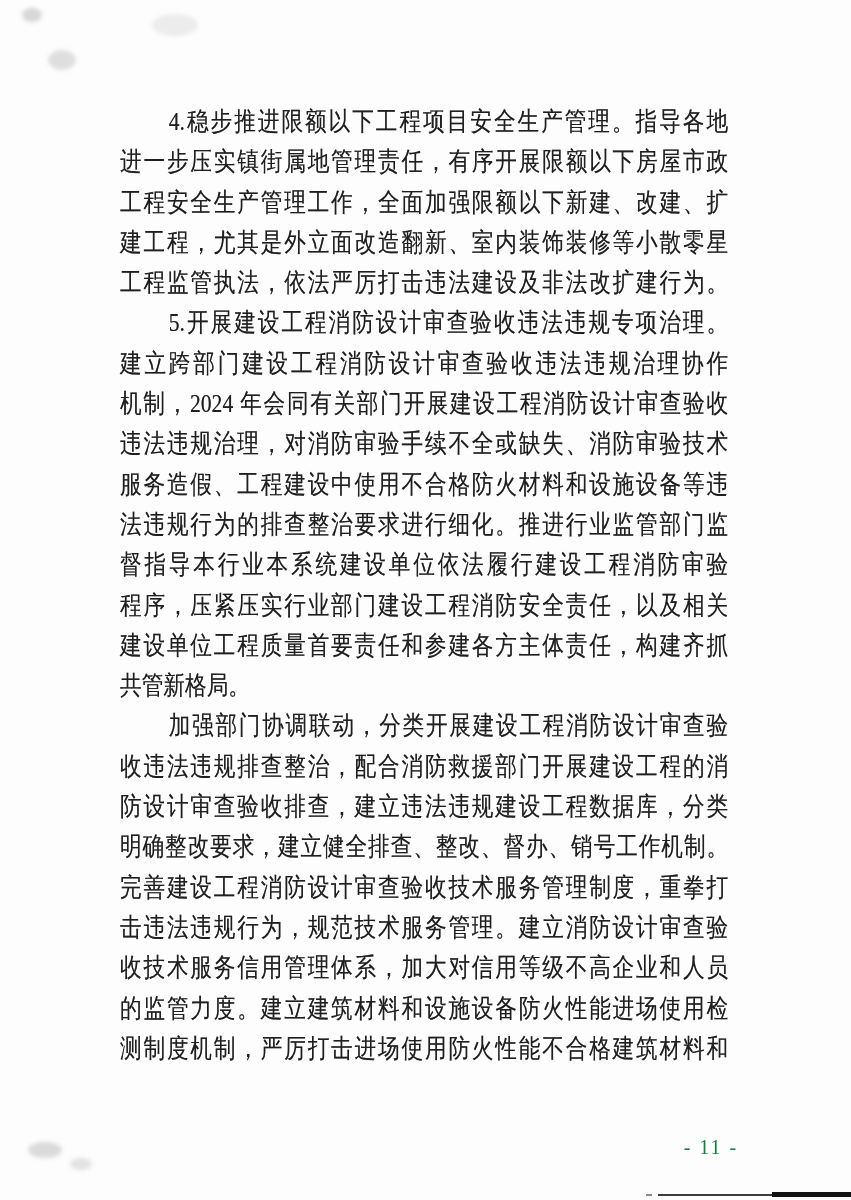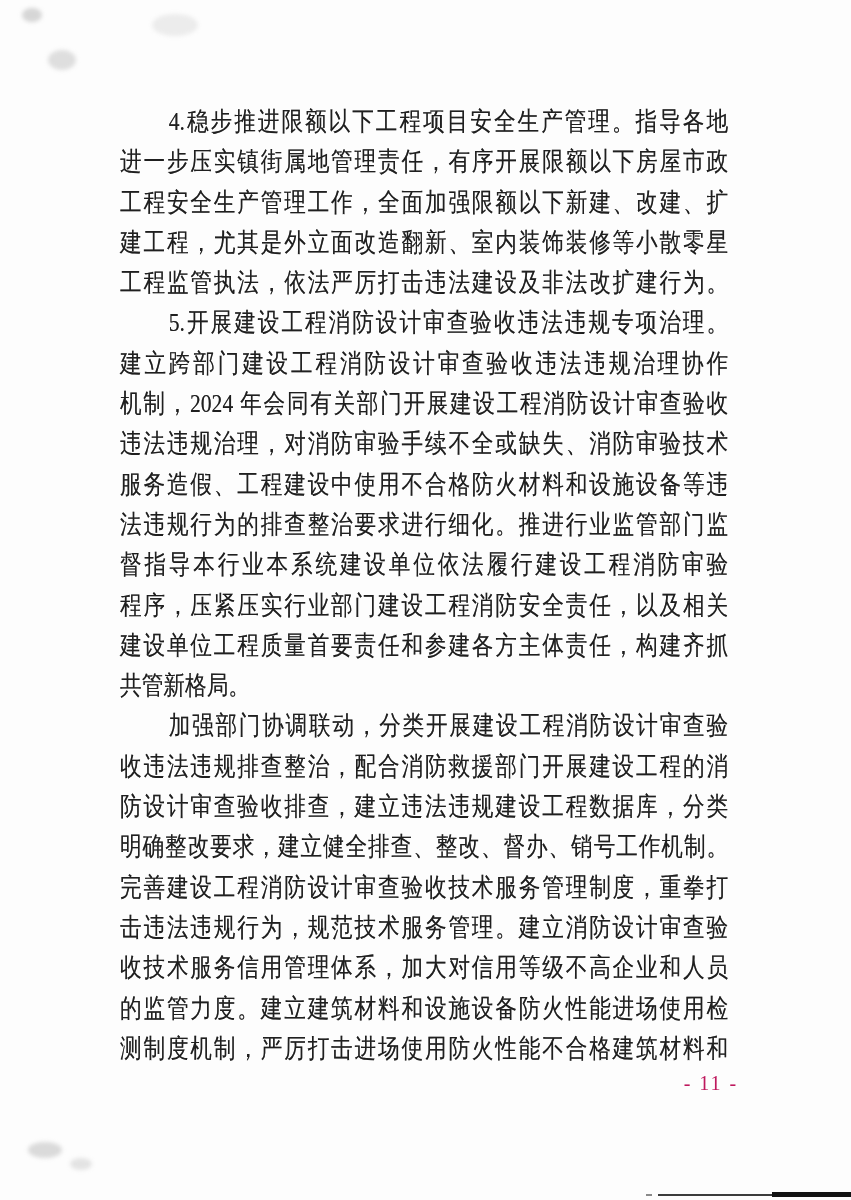--- a/index.html
+++ b/index.html
@@ -36,28 +36,28 @@
   }
   .line.indent {
     text-indent: 2.25em;
   }
   .line.short {
     text-align-last: left;
   }
   .page-number {
     position: absolute;
     left: 631px;
-    top: 1072px;
+    top: 1136px;
     width: 160px;
     height: 22px;
     line-height: 22px;
     text-align: center;
     font-size: 20px;
     letter-spacing: 2px;
-    color: #be185d;
+    color: #15803d;
   }
   .scan-line-thin {
     position: absolute;
     left: 658px;
     top: 1194px;
     width: 193px;
     height: 2px;
     background: #3c3c3c;
   }
   .scan-line-thick {

